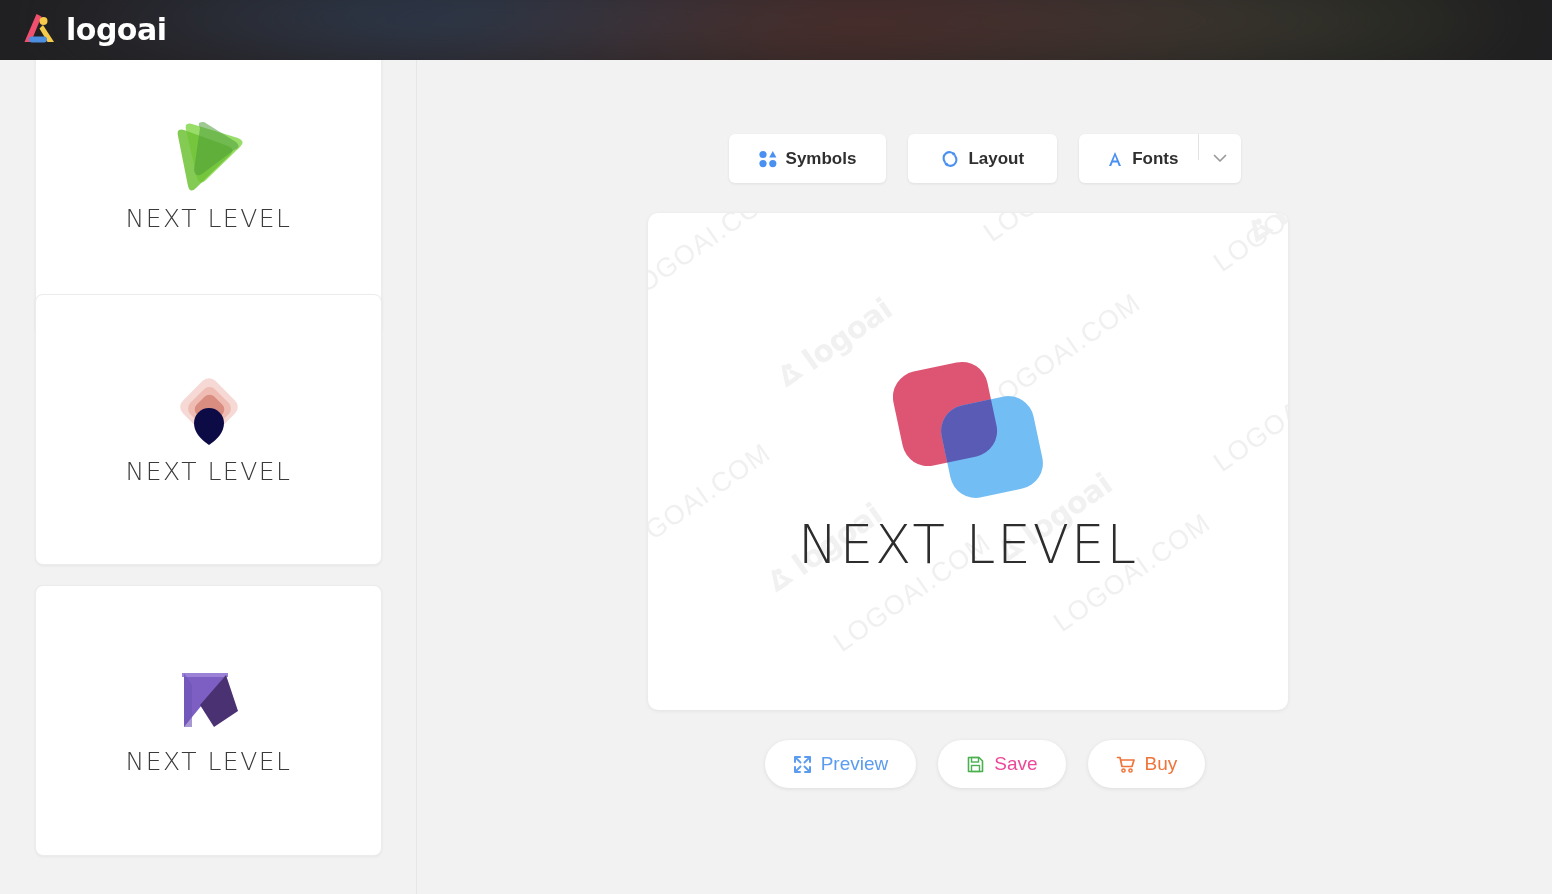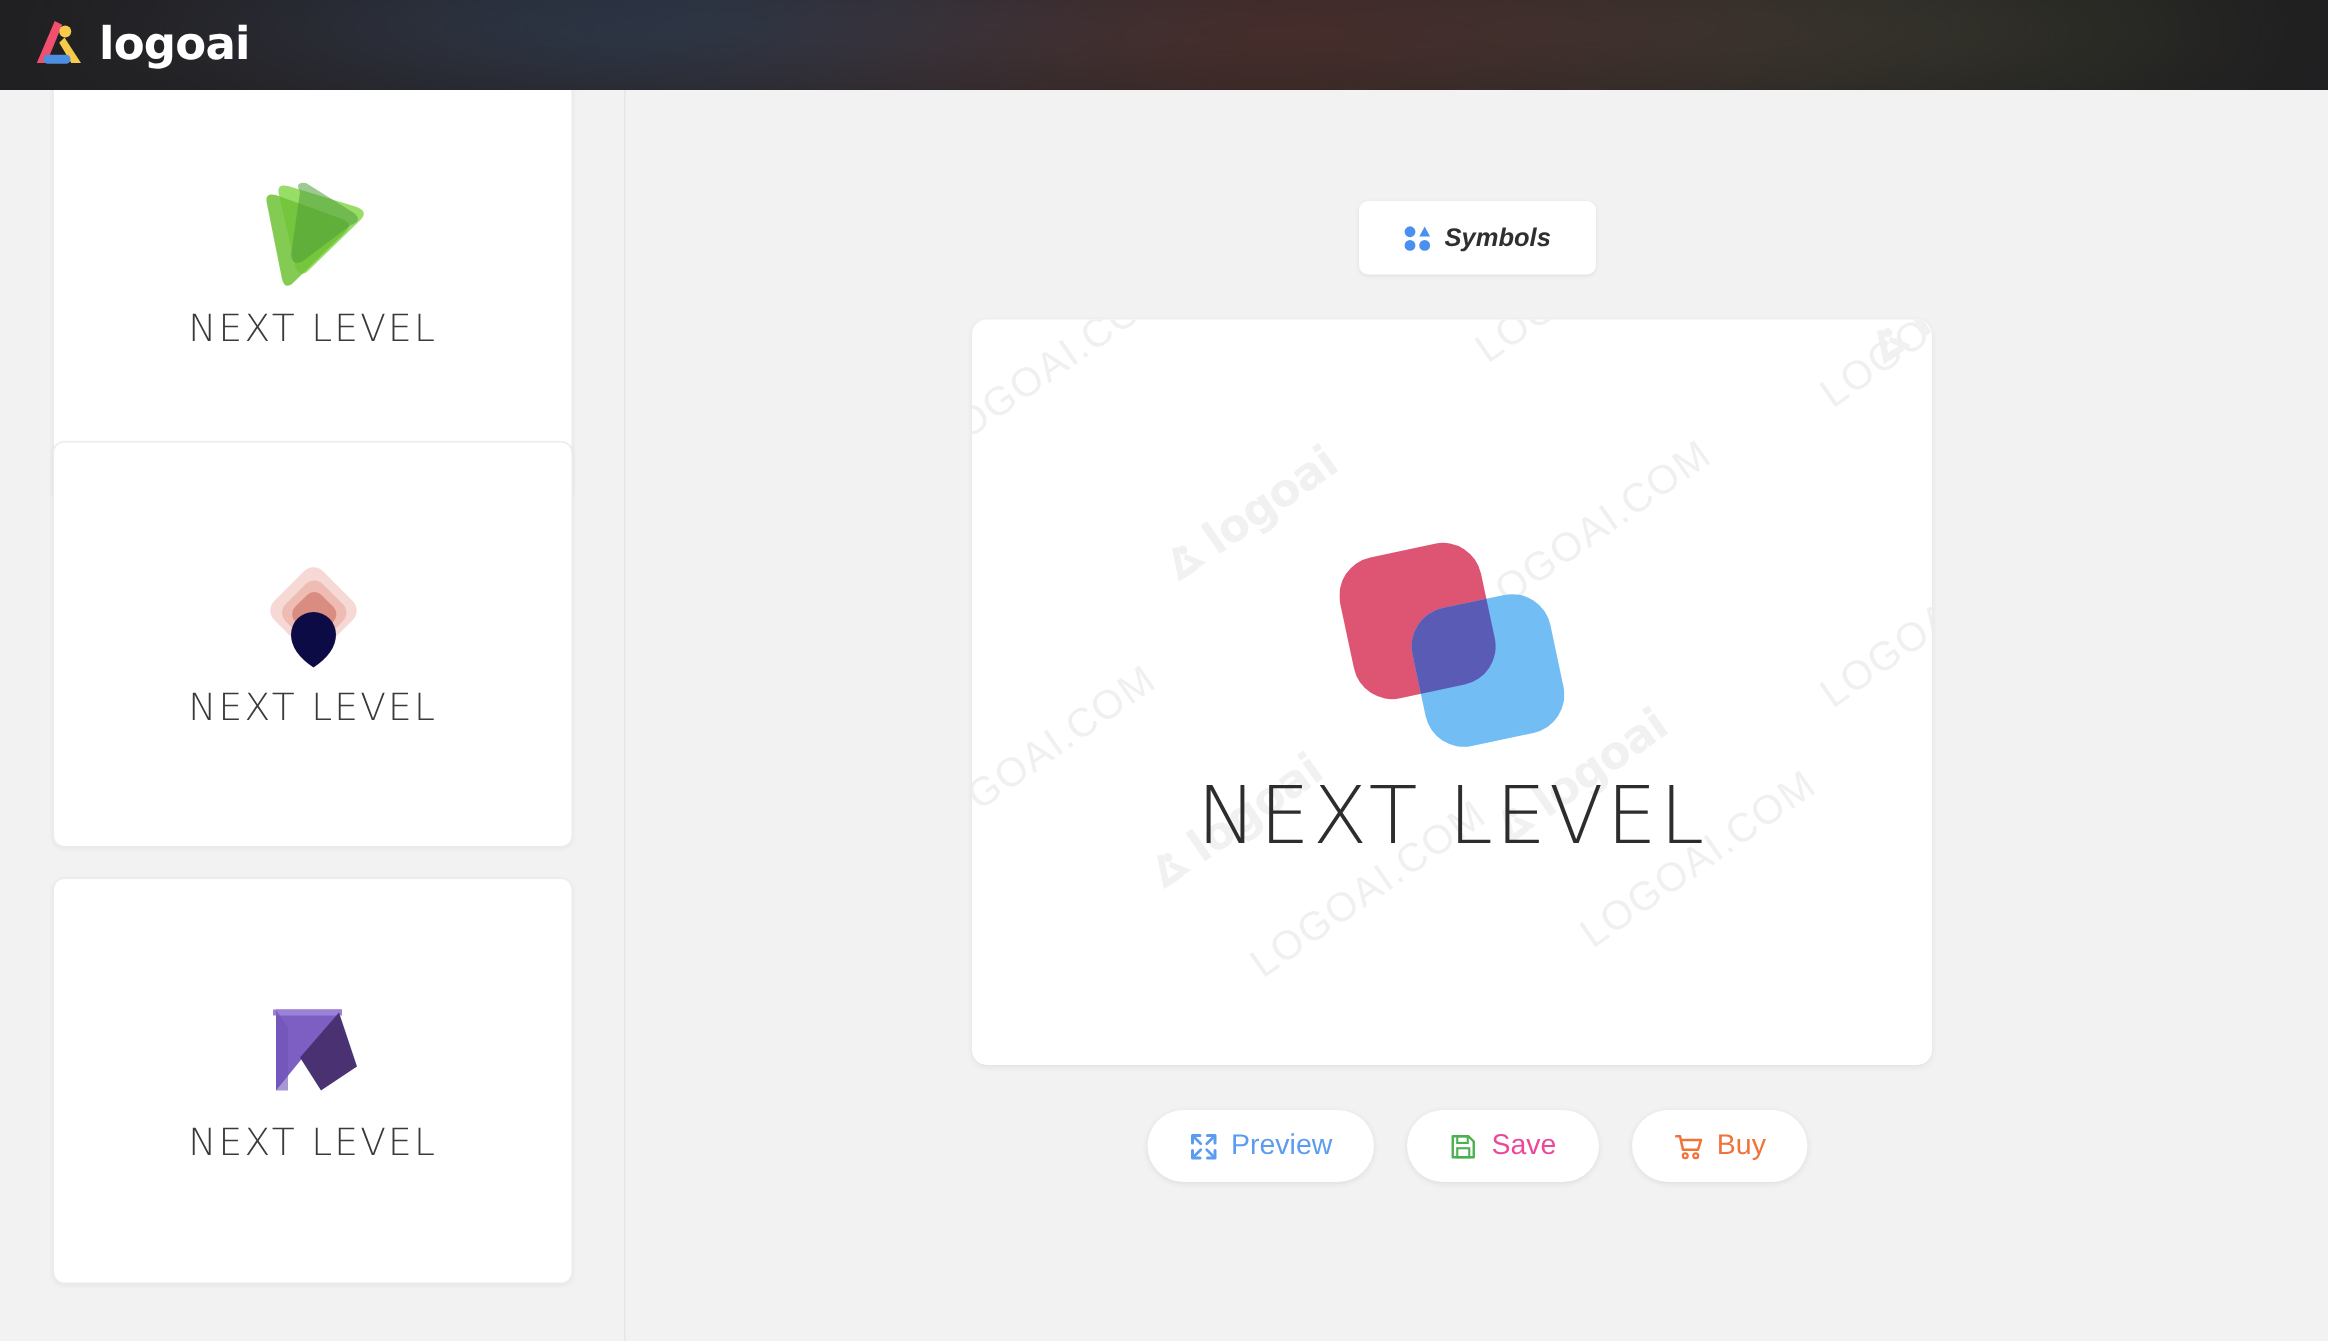--- a/index.html
+++ b/index.html
@@ -100,21 +100,20 @@
   }
   .tool-btn {
     height: 49px;
     background: #ffffff;
     border: none;
     border-radius: 6px;
     box-shadow: 0 1px 3px rgba(0,0,0,0.08);
     display: flex; 
     cursor: pointer;
     padding: 0;
-    font-style: italic;
   }
   .tool-main {
     display: flex; align-items: center; gap: 9px;
     padding: 0 28px;
     height: 100%;
   }
   .tool-main.with-split { padding-right: 20px; }
   .tool-label {
     font-size: 17px;
     font-weight: 700;
@@ -275,21 +274,46 @@
         <svg width="18" height="18" viewBox="0 0 18 18">
           <circle cx="4" cy="4.5" r="3.6" fill="#4a90f0"></circle>
           <path d="M13.8 1 L17.4 7.6 L10.2 7.6 Z" fill="#4a90f0"></path>
           <circle cx="4" cy="13.6" r="3.6" fill="#4a90f0"></circle>
           <circle cx="13.8" cy="13.6" r="3.6" fill="#4a90f0"></circle>
         </svg>
         <span class="tool-label">Symbols</span>
       </div>
     </div>
 
-
+    <div class="tool-btn btn-layout">
+      <div class="tool-main">
+        <svg width="18" height="18" viewBox="0 0 18 18">
+          <path d="M14.2 6.2 A6 6 0 0 1 4.6 13.5" fill="none" stroke="#4a90f0" stroke-width="2.1" stroke-linecap="round"></path>
+          <path d="M3.8 11.8 A6 6 0 0 1 13.4 4.5" fill="none" stroke="#4a90f0" stroke-width="2.1" stroke-linecap="round"></path>
+          <path d="M13 2 L14.6 5.4 L11 5 Z" fill="#4a90f0"></path>
+          <path d="M5 16 L3.4 12.6 L7 13 Z" fill="#4a90f0"></path>
+        </svg>
+        <span class="tool-label">Layout</span>
+      </div>
+    </div>
+
+    <div class="tool-btn btn-fonts">
+      <div class="tool-main with-split">
+        <svg width="16" height="18" viewBox="0 0 16 18">
+          <path d="M8 2 L14 16 L11.8 16 L10.4 12.4 L5.6 12.4 L4.2 16 L2 16 Z M6.3 10.6 L9.7 10.6 L8 6.1 Z" fill="#4a90f0"></path>
+        </svg>
+        <span class="tool-label">Fonts</span>
+      </div>
+      <div class="tool-split"></div>
+      <div class="tool-caret">
+        <svg width="14" height="9" viewBox="0 0 14 9">
+          <path d="M1.5 1.5 L7 7 L12.5 1.5" fill="none" stroke="#9a9a9a" stroke-width="1.7" stroke-linecap="round" stroke-linejoin="round"></path>
+        </svg>
+      </div>
+    </div>
 
   </div>
 
   <div class="canvas">
 
     <div class="wm-layer">
       <div class="wm" style="left:-30px; top:70px; transform:rotate(-35deg);">LOGOAI.COM</div>
       <div class="wm" style="left:330px; top:10px; transform:rotate(-35deg);">LOGOAI.COM</div>
       <div class="wm" style="left:560px; top:40px; transform:rotate(-35deg);">LOGOAI.COM</div>
       <div class="wm" style="left:330px; top:180px; transform:rotate(-35deg);">LOGOAI.COM</div>

